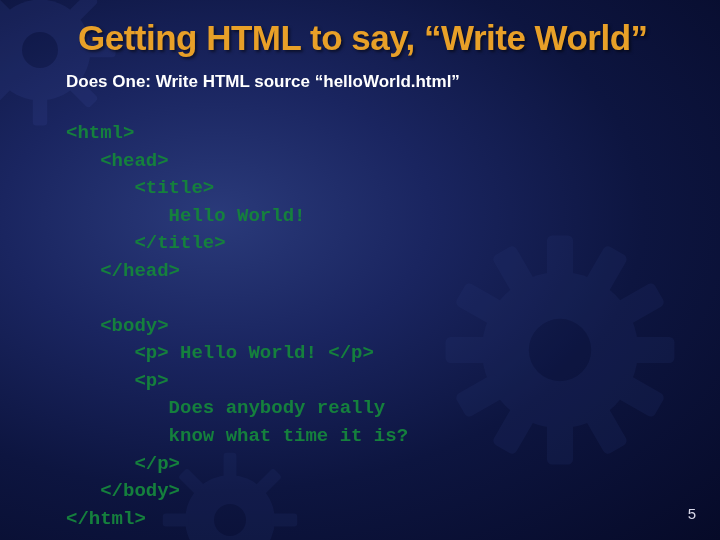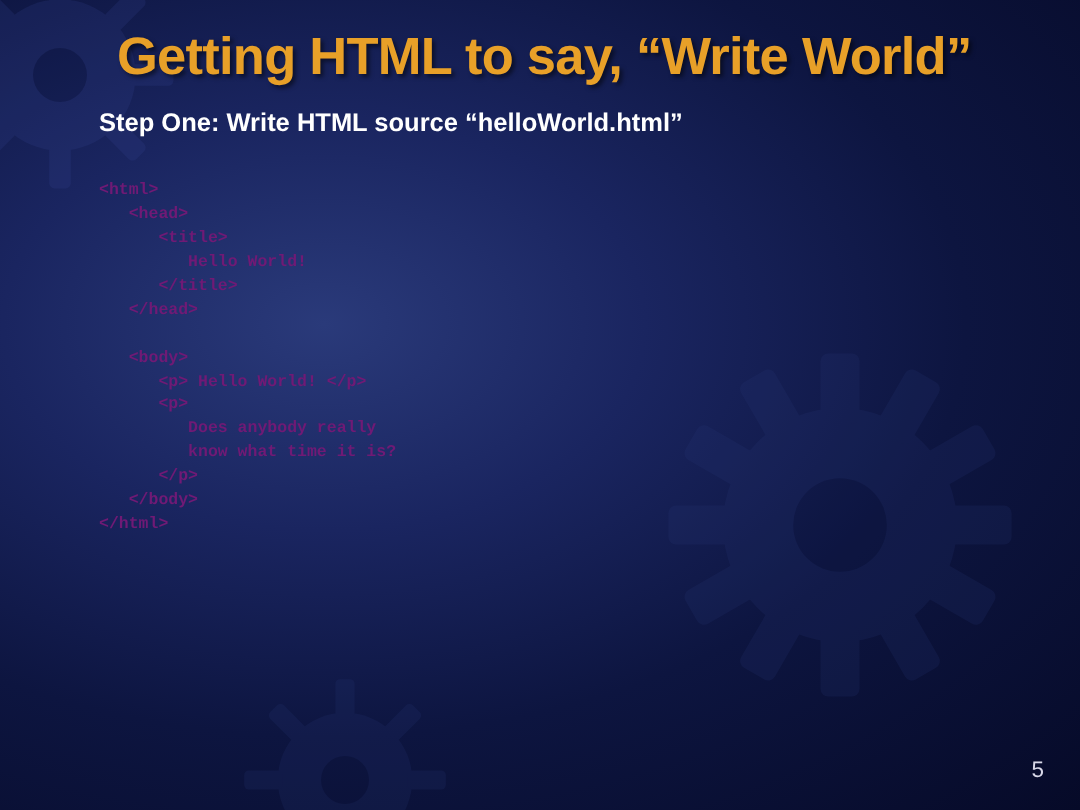--- a/index.html
+++ b/index.html
@@ -32,24 +32,24 @@
     text-shadow: 2px 2px 3px rgba(0,0,0,0.5);
     margin: 0 0 14px 18px;
   }
   .subtitle {
     color: #ffffff;
     font-weight: bold;
     font-size: 17px;
     margin: 0 0 28px 6px;
   }
   .code {
-    color: #701a75;
+    color: #15803d;
     font-family: "Courier New", monospace;
     font-weight: bold;
-    font-size: 11px;
+    font-size: 19px;
     line-height: 1.45;
     white-space: pre;
     margin-left: 6px;
   }
   .pagenum {
     position: absolute;
     bottom: 18px;
     right: 24px;
     color: #d8d8e8;
     font-size: 15px;
@@ -108,21 +108,21 @@
       <rect x="46" y="76" width="8" height="16" rx="2" transform="rotate(45 50 50)"></rect>
       <rect x="8" y="46" width="16" height="8" rx="2" transform="rotate(45 50 50)"></rect>
       <rect x="76" y="46" width="16" height="8" rx="2" transform="rotate(45 50 50)"></rect>
       <circle cx="50" cy="50" r="10" fill="#0d1540"></circle>
     </g>
   </svg>
 </div>
 
 <div class="content">
   <h1 class="title">Getting HTML to say, “Write World”</h1>
-  <div class="subtitle">Step One: Write HTML source “helloWorld.html”</div>
+  <div class="subtitle">Does One: Write HTML source “helloWorld.html”</div>
   <div class="code">&lt;html&gt;
    &lt;head&gt;
       &lt;title&gt;
          Hello World!
       &lt;/title&gt;
    &lt;/head&gt;
 
    &lt;body&gt;
       &lt;p&gt; Hello World! &lt;/p&gt;
       &lt;p&gt;

